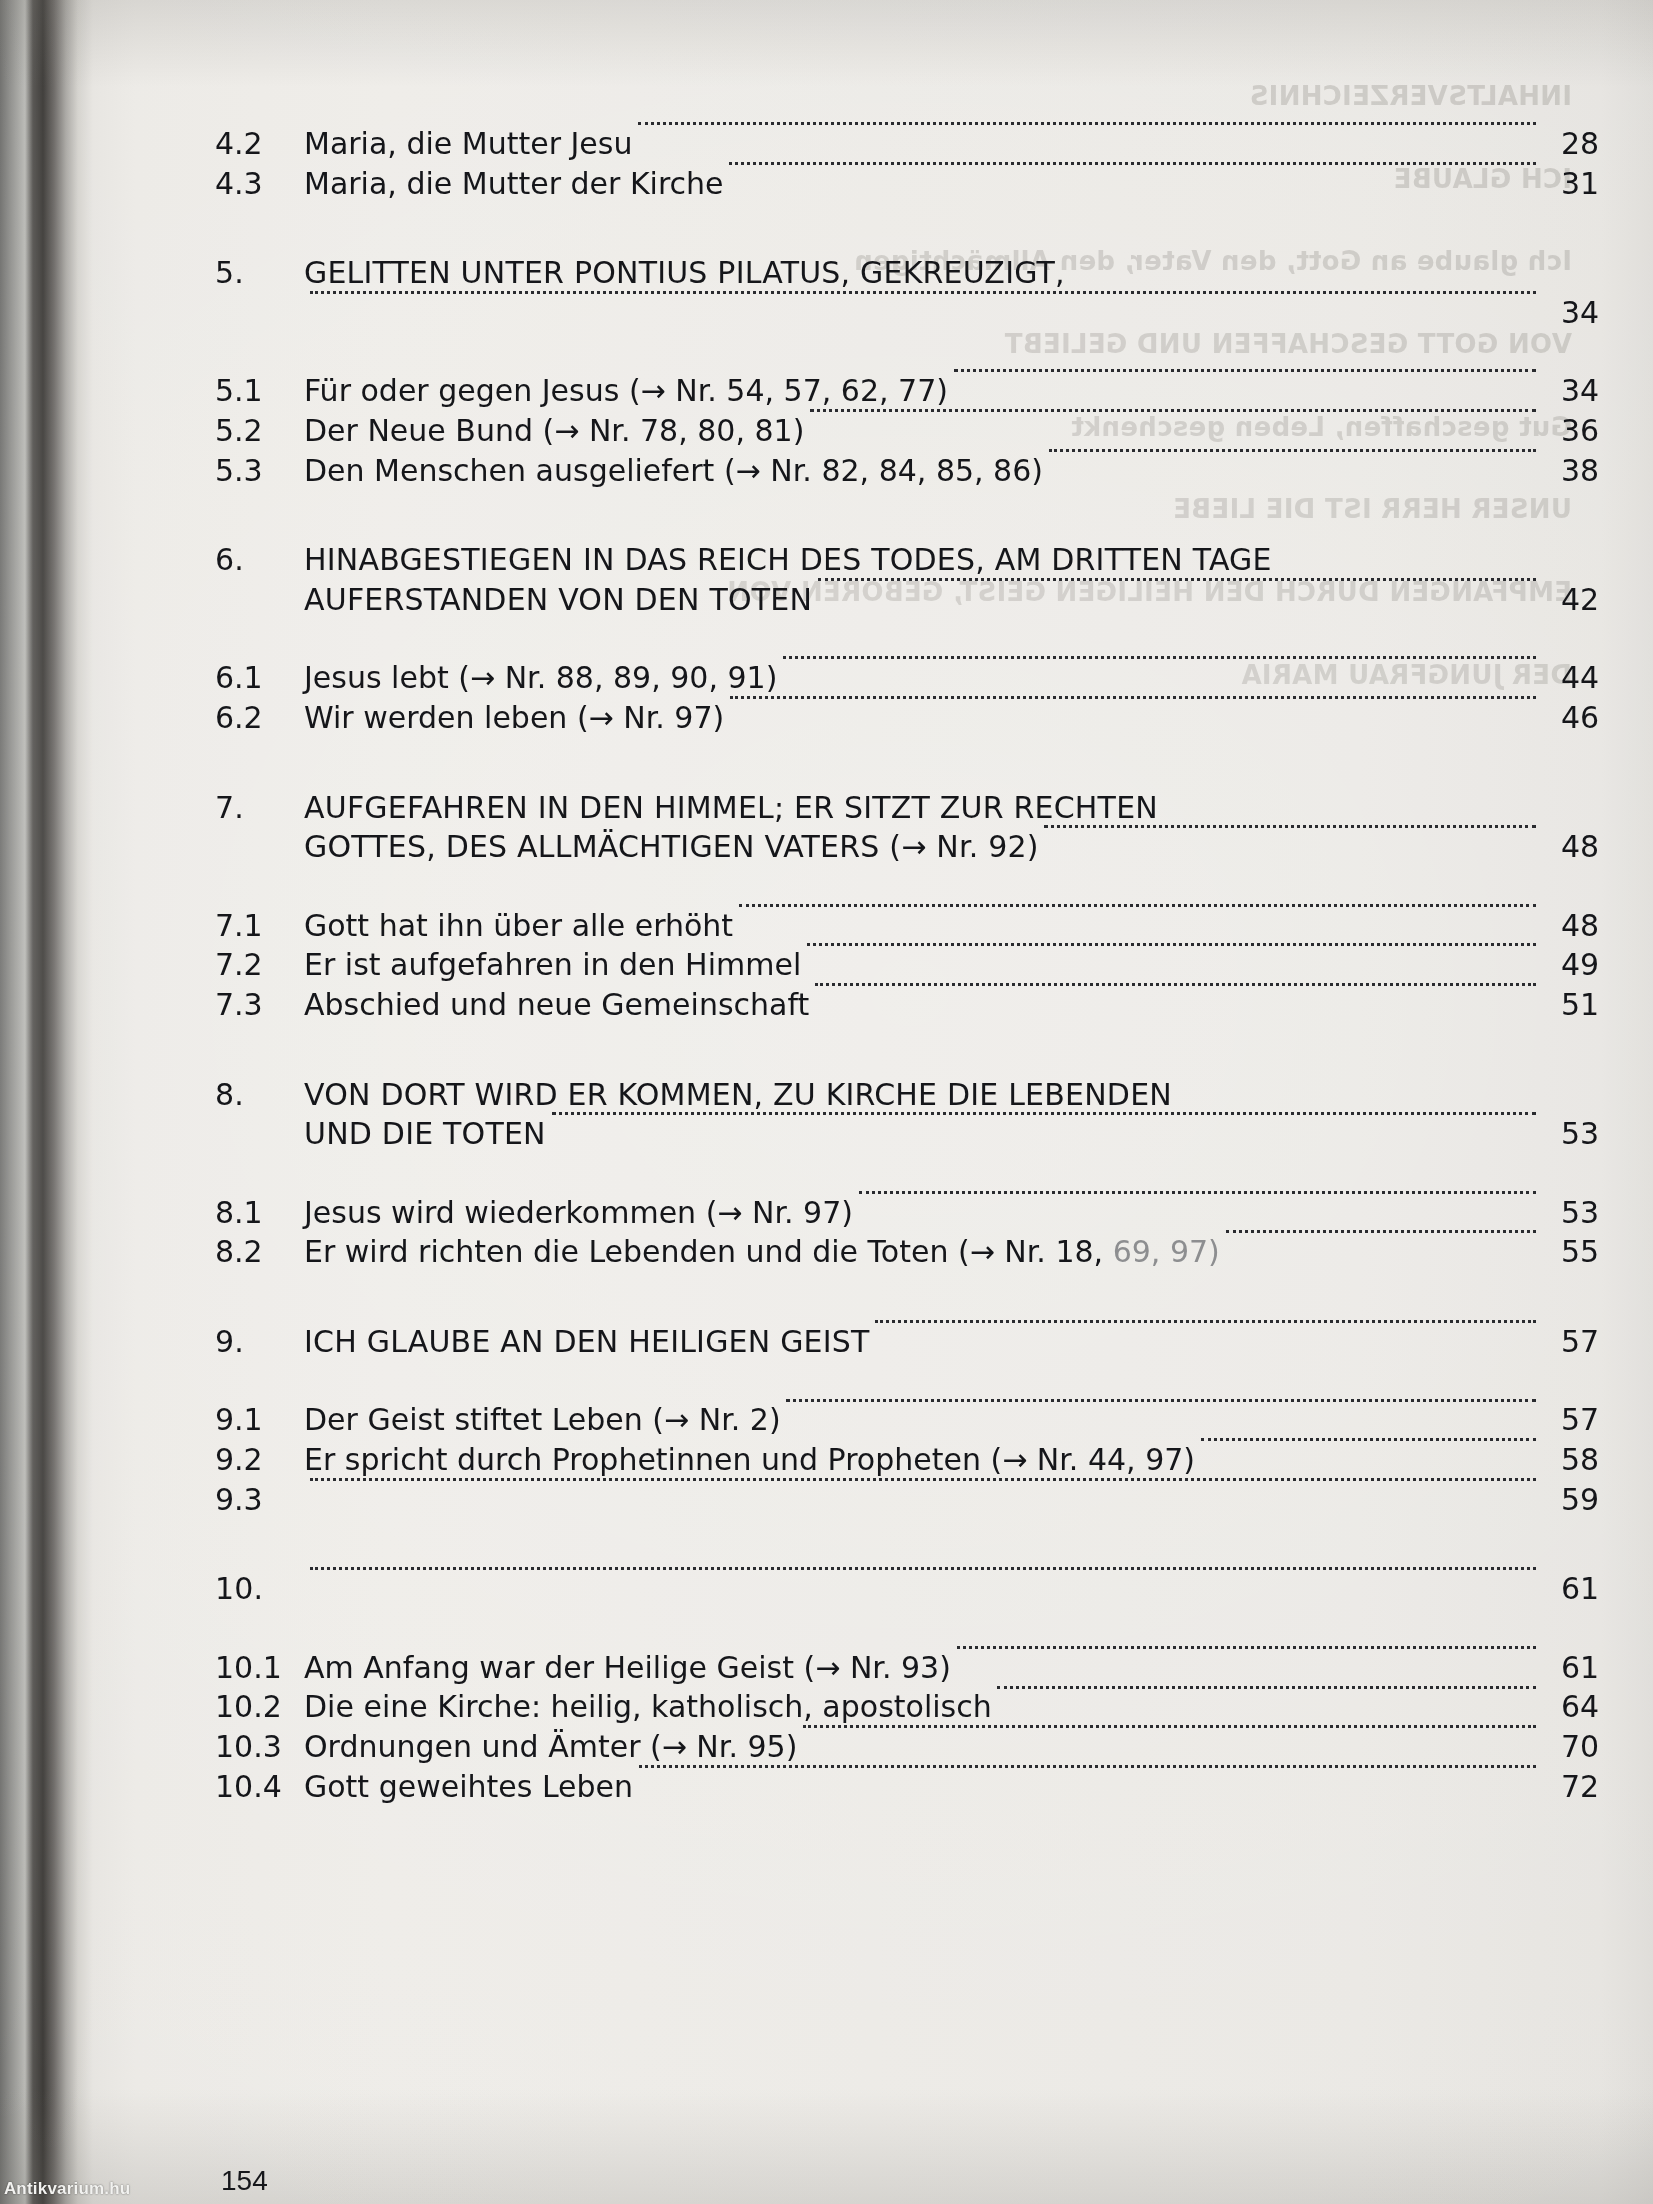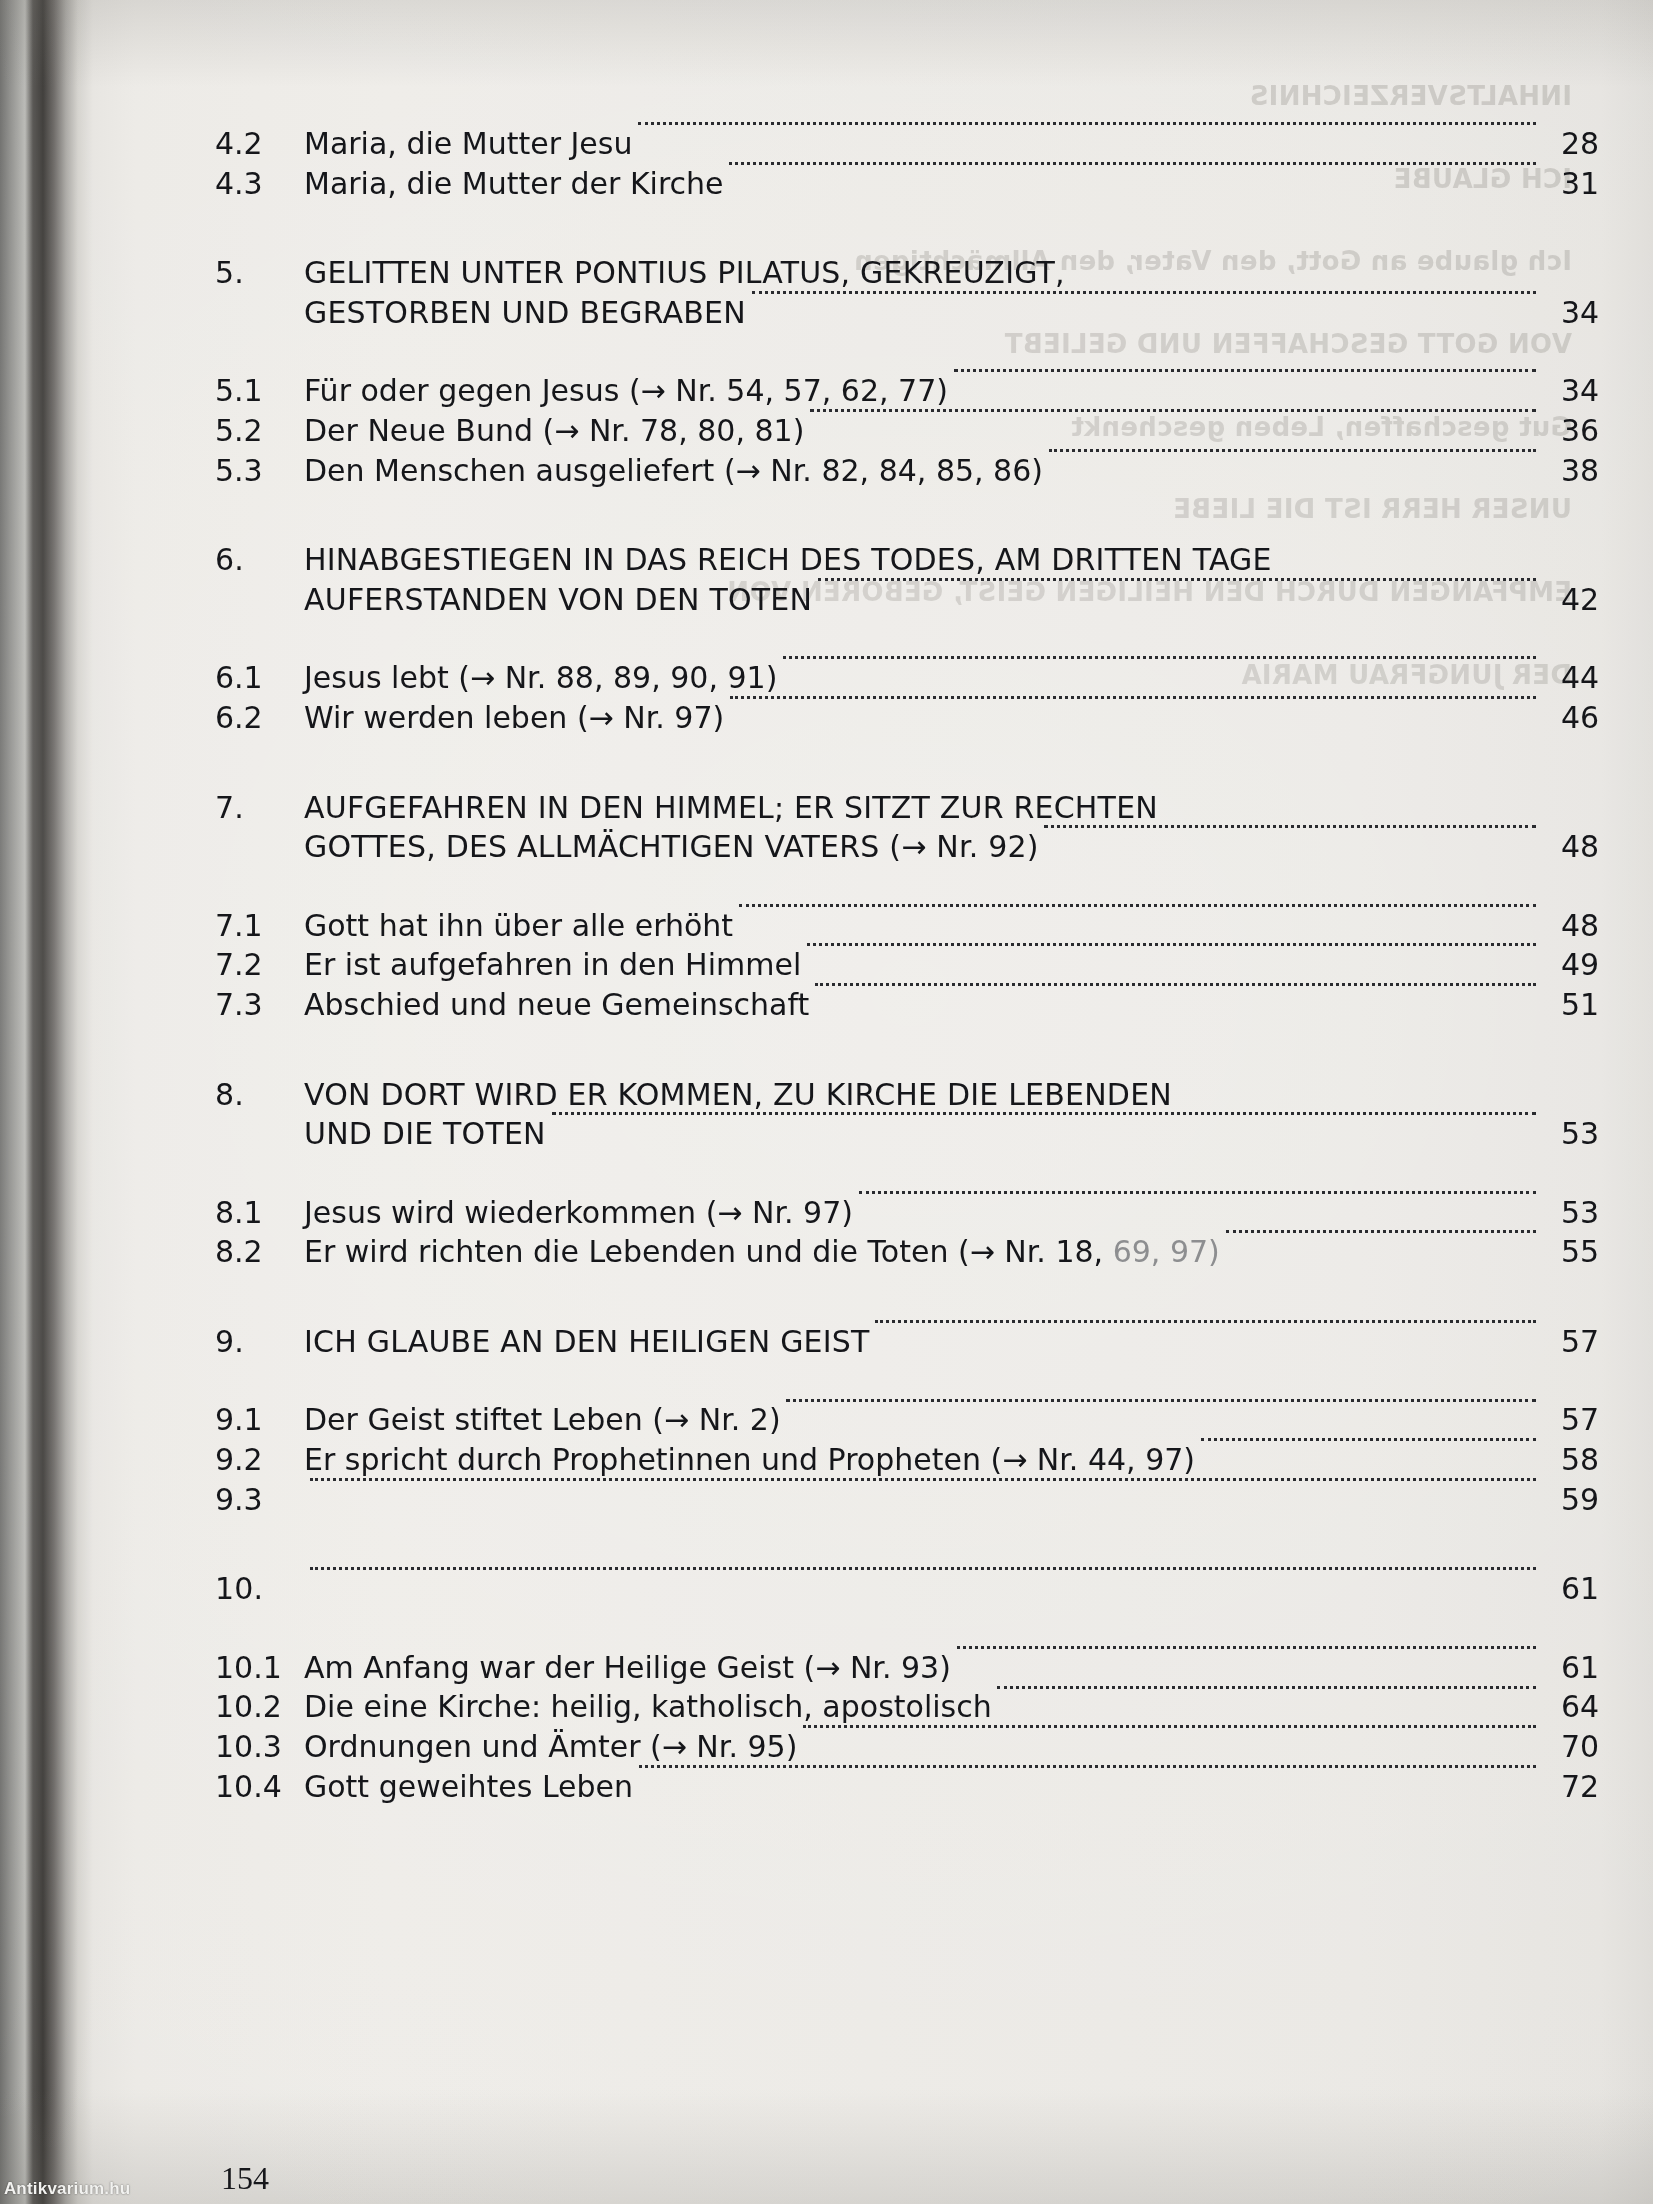--- a/index.html
+++ b/index.html
@@ -112,23 +112,23 @@
   .row.cont .num { visibility: hidden; }
 
   
   .fade { color: #8d8e90; }
 
   
   #folio {
     position: absolute;
     left: 221px;
     bottom: 7.8px;
-    font-size: 32px;
+    font-size: 28px;
     color: #16171b;
-    font-family: Liberation Serif, serif;
+    font-family: Liberation Sans, sans-serif;
   }
 
   
   #watermark {
     position: absolute;
     left: 3.9px;
     bottom: 5.8px;
     font-size: 17px;
     color: #f2f2f0;
     font-family: "Liberation Sans", sans-serif;
@@ -168,21 +168,20 @@
       </div>
       <div class="spacer-lg"></div>
       <div class="row major">
         <span class="num">5.</span>
         <span class="title">GELITTEN UNTER PONTIUS PILATUS, GEKREUZIGT,</span>
         <span class="leader none"></span>
         <span class="page"></span>
       </div>
       <div class="row major cont">
         <span class="num"></span>
-        <span class="title">GESTORBEN UND BEGRABEN</span>
         <span class="leader"></span>
         <span class="page">34</span>
       </div>
       <div class="spacer-md"></div>
       <div class="row">
         <span class="num">5.1</span>
         <span class="title">Für oder gegen Jesus (→ Nr. 54, 57, 62, 77)</span>
         <span class="leader"></span>
         <span class="page">34</span>
       </div>

